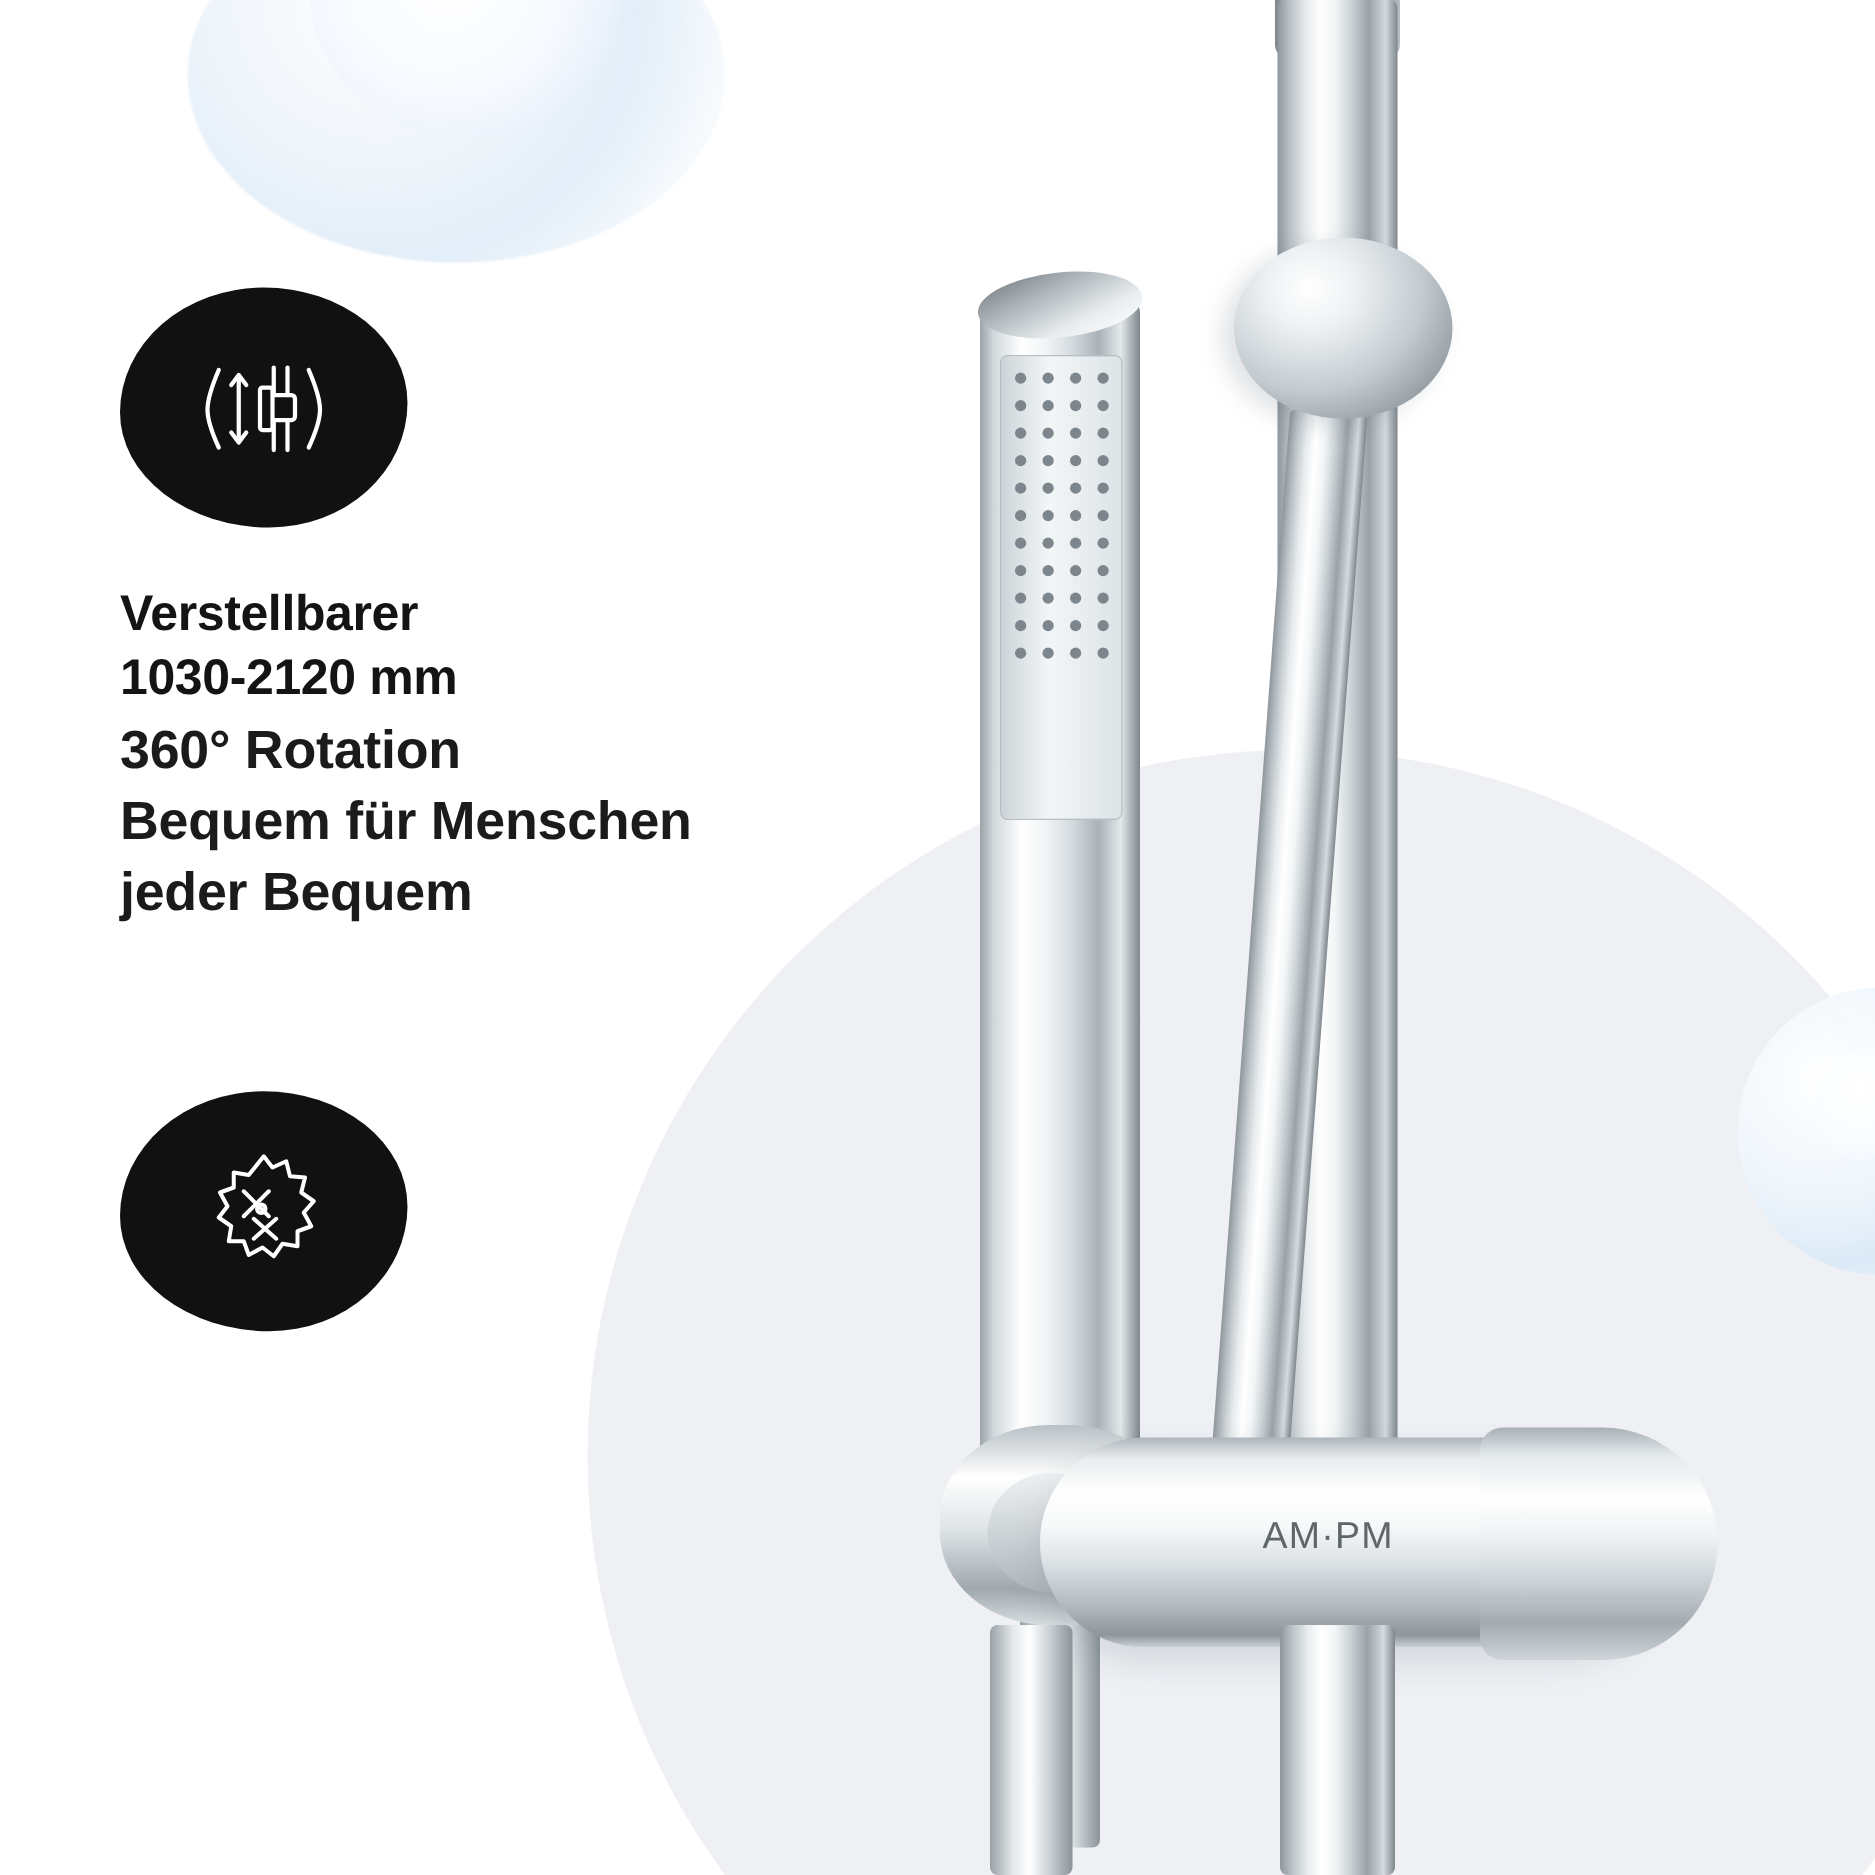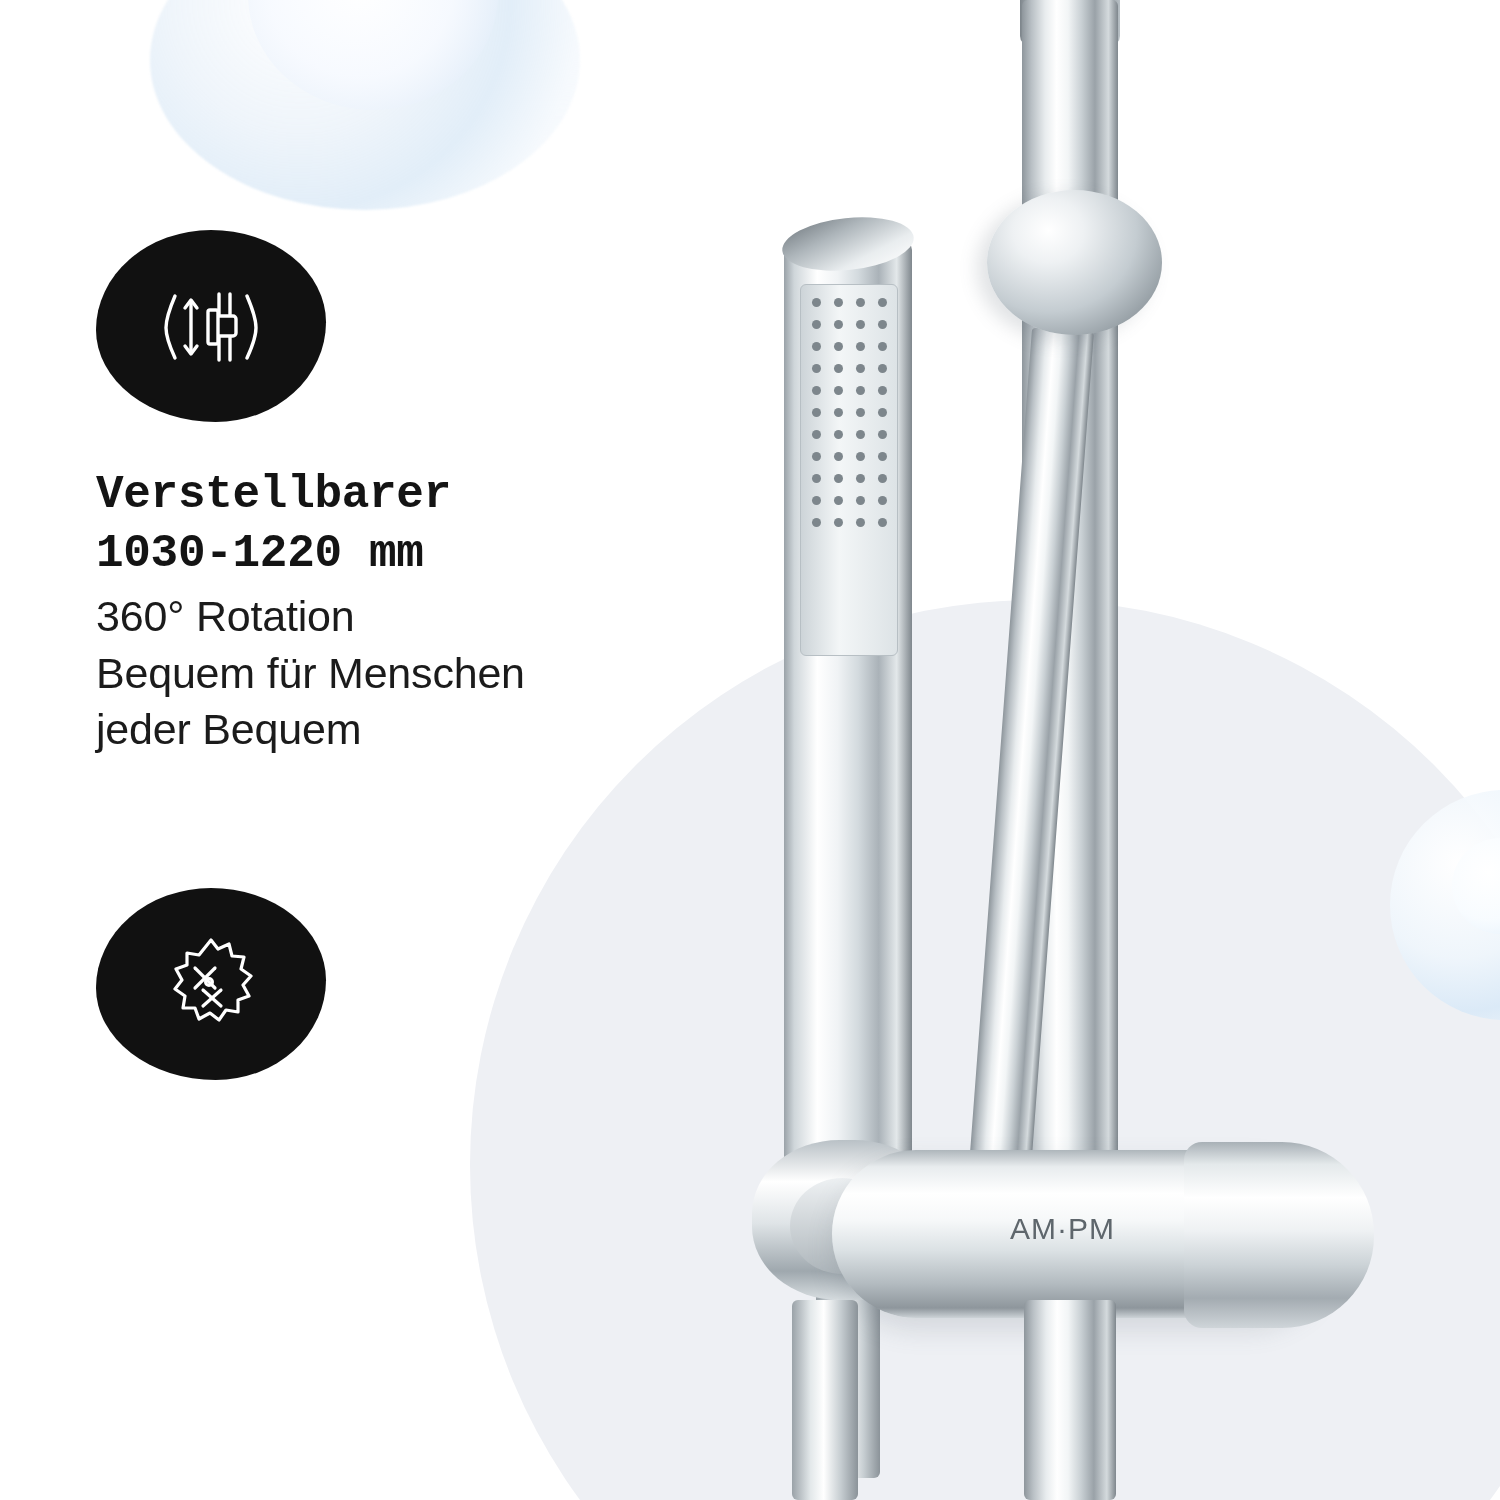--- a/index.html
+++ b/index.html
@@ -86,32 +86,31 @@
     background: #111111;
     border-radius: 50% 50% 48% 52% / 52% 48% 52% 48%;
     display: flex;
     align-items: center;
     justify-content: center;
   }
   .badge svg { display: block; }
 
   .feature-title {
     margin-top: 44px;
-    font-size: 46px;
+    font-size: 40px;
     line-height: 1.28;
     font-weight: bold;
     color: #141414;
     letter-spacing: -0.3px;
-    font-family: Liberation Mono, monospace;
   }
   .feature-sub {
     margin-top: 4px;
     font-size: 43px;
     line-height: 1.32;
-    font-weight: normal;
+    font-weight: bold;
     color: #1b1b1b;
     letter-spacing: -0.2px;
   }
 
   
   #product {
     position: absolute;
     left: 732px;
     top: 0;
     width: 730px;
@@ -431,21 +430,21 @@
             <rect x="57" y="42" width="24" height="20" rx="3" fill="#111111"></rect>
             <line x1="36" y1="28" x2="36" y2="78"></line>
             <polyline points="30,34 36,26 42,34"></polyline>
             <polyline points="30,72 36,80 42,72"></polyline>
             <rect x="53" y="36" width="10" height="34" rx="2" fill="#111111"></rect>
           </svg>
         </span>
       </div>
       <div class="feature-title">
         <div>Verstellbarer</div>
-        <div>1030-1220 mm</div>
+        <div>1030-2120 mm</div>
       </div>
       <div class="feature-sub">
         <div>360° Rotation</div>
         <div>Bequem für Menschen</div>
         <div>jeder Bequem</div>
       </div>
     </div>
 
     <div class="feature-block">
       <div class="badge">

